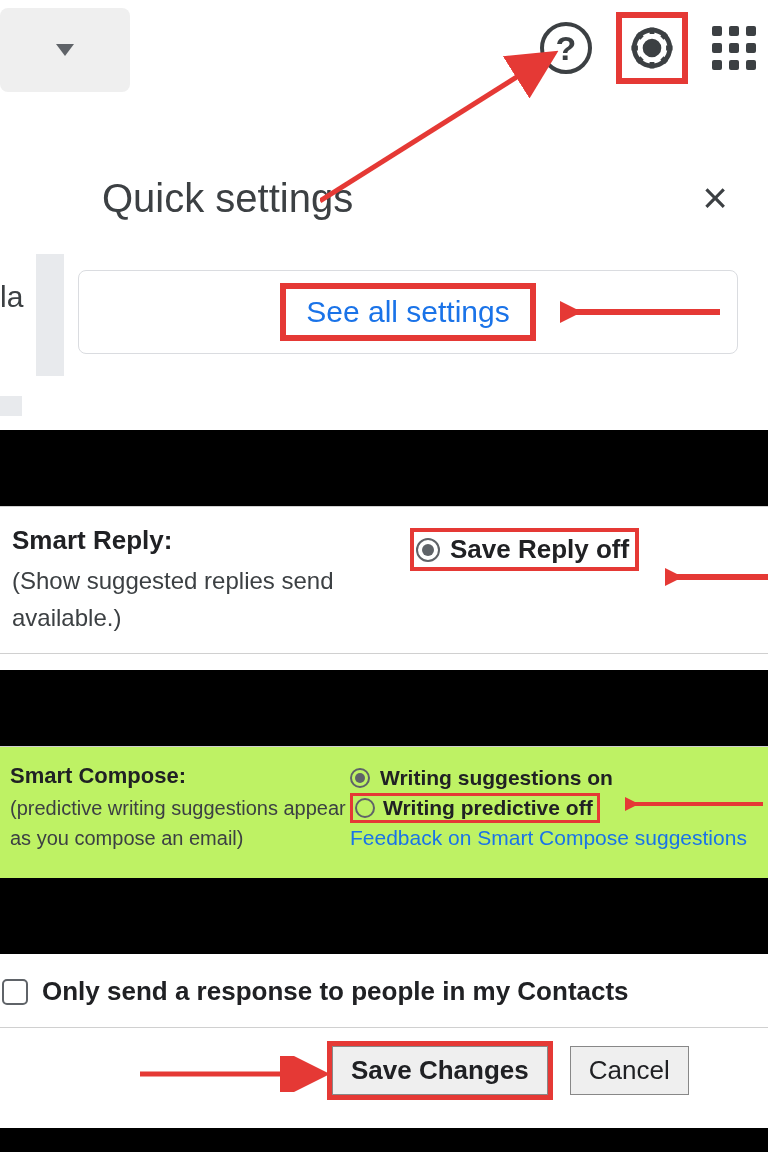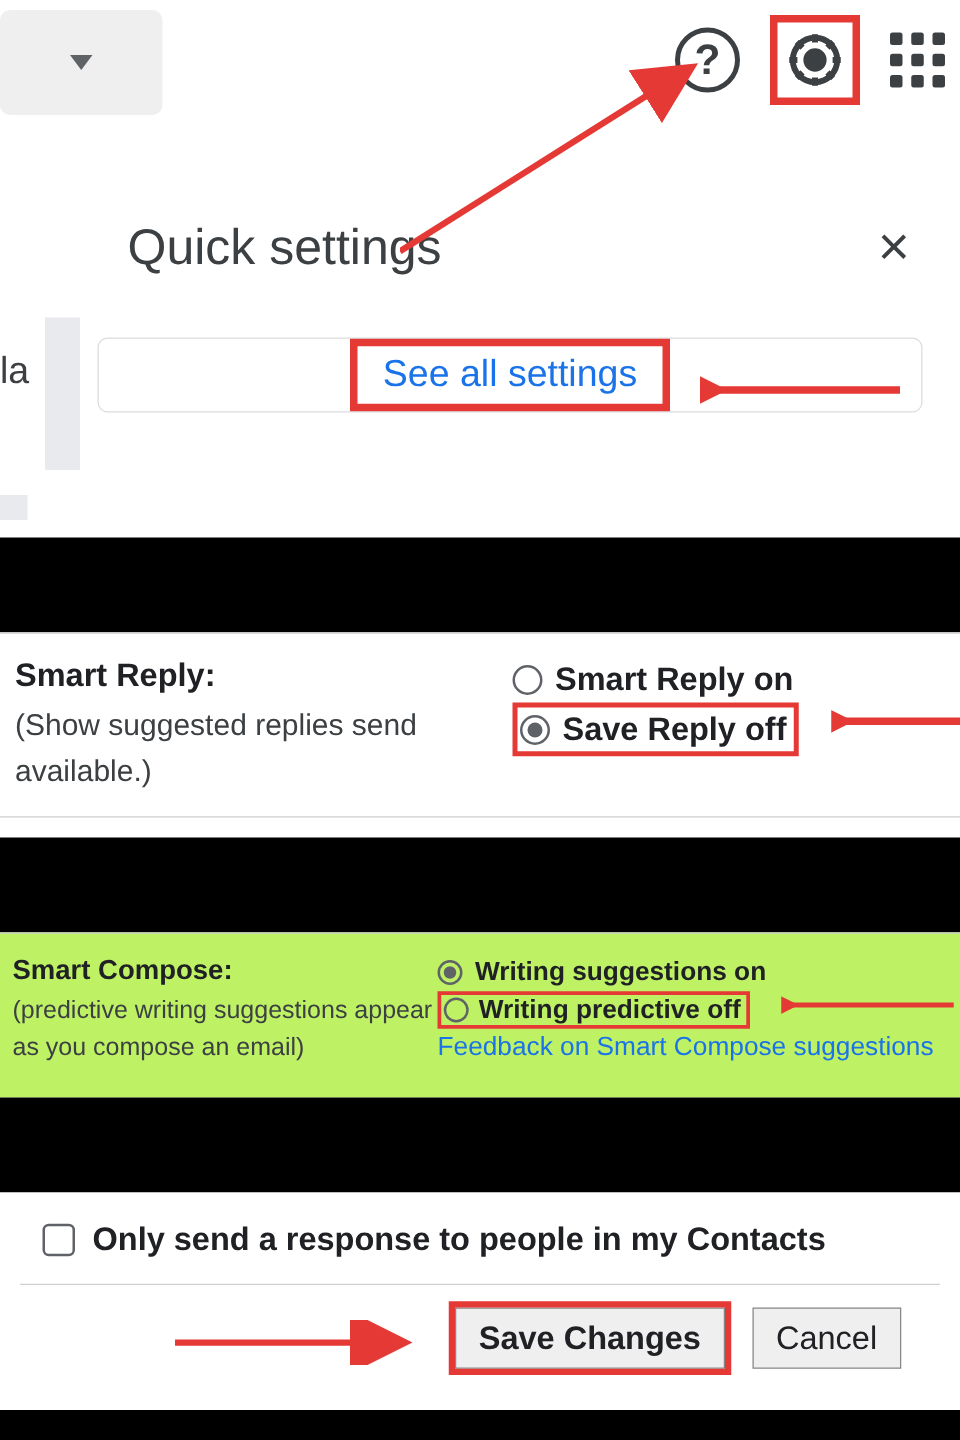--- a/index.html
+++ b/index.html
@@ -89,21 +89,21 @@
     font-weight: 300;
     color: #3c4043;
     line-height: 1;
     cursor: pointer;
   }
   .qs-see-all {
     position: absolute;
     left: 78px;
     top: 270px;
     right: 30px;
-    height: 60px;
+    height: 84px;
     border: 1px solid #dadce0;
     border-radius: 8px;
     display: flex;
     align-items: center;
     justify-content: center;
   }
   .see-all-inner {
     border: 6px solid #e53935;
     padding: 6px 20px;
     color: #1a73e8;
@@ -199,21 +199,21 @@
   .section3 .hl-box-red { border-width:3px; padding:0 4px 0 2px; gap:8px; }
   .section3 .feedback-link { color: #1a73e8; font-size: 21px; margin-top:2px; display:block; }
 
   
   .section4 {
     position: absolute;
     left:0; right:0;
     top: 954px;
     height: 192px;
     background:#fff;
-    padding: 22px 34px;
+    padding: 22px 2px;
     font-size: 26px;
   }
   .checkbox-row { display:flex; align-items:center; gap:14px; font-weight:700; }
   .checkbox {
     width: 26px; height: 26px;
     border: 2px solid #5f6368;
     border-radius: 5px;
   }
   .divider {
     height:1px; background:#d0d0d0; margin: 20px -18px 18px -18px;
@@ -302,24 +302,20 @@
 
 <div class="black-band1"></div>
 
 <div class="section2">
   <div class="lcol">
     <div class="title">Smart Reply:</div>
     <div class="desc">(Show suggested replies send available.)</div>
   </div>
   <div class="rcol">
     <div class="radio-row">
-      <span class="radio"></span>
-      <span class="radio-label">Smart Reply on</span>
-    </div>
-    <div class="radio-row">
       <span class="hl-box-red">
         <span class="radio selected"></span>
         <span class="radio-label">Save Reply off</span>
       </span>
     </div>
   </div>
   <svg class="arrow-svg" style="left:665px; top:52px;" width="110" height="36">
     <defs>
         <marker id="ah3" markerWidth="10" markerHeight="10" refX="2" refY="5" orient="auto">
       <path d="M10,0 L0,5 L10,10 Z" fill="#e53935"></path>

